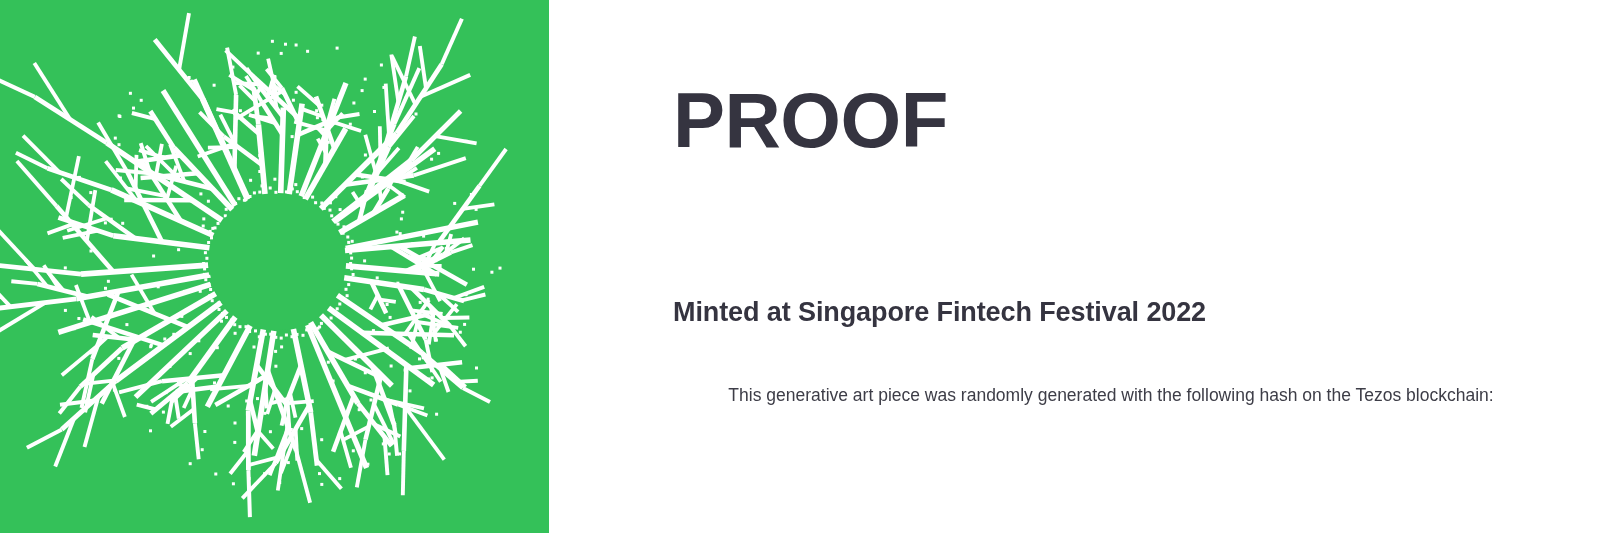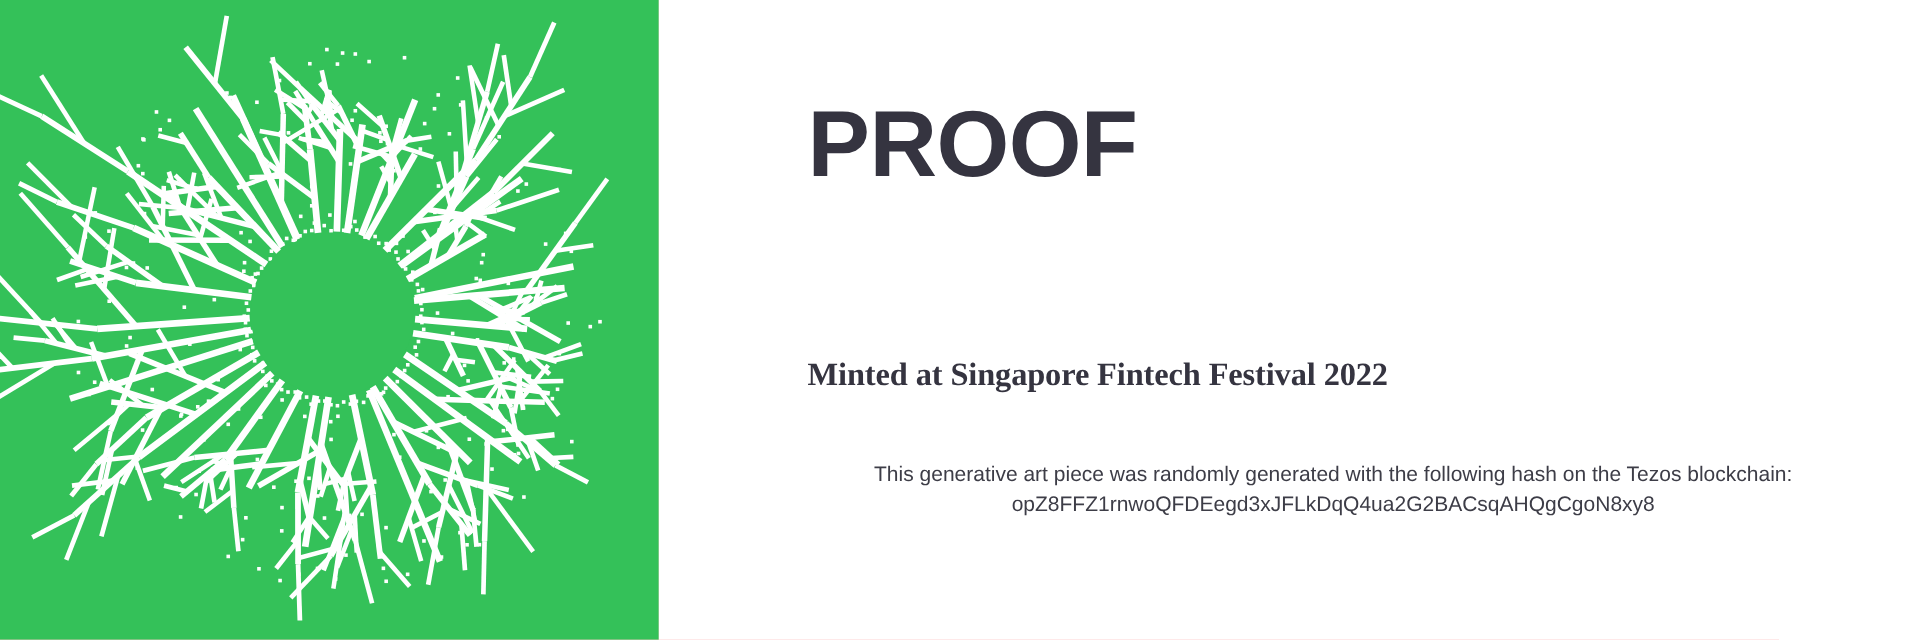--- a/index.html
+++ b/index.html
@@ -11,21 +11,21 @@
   body {
     font-family: "Liberation Sans", sans-serif;
     width: 1600px;
     height: 533px;
     overflow: hidden;
   }
   .card {
     position: relative;
     width: 1600px;
     height: 533px;
-    background: #fca5a5;
+    background: #86efac;
     display: flex;
     flex-direction: row;
     align-items: stretch;
   }
 
   
   .art-panel {
     position: relative;
     width: 549px;
     height: 533px;
@@ -64,21 +64,21 @@
   }
   .headline .hl-line {
     display: block;
   }
 
   .subtitle {
     position: absolute;
     left: 124px;
     top: 297px;
     color: #353440;
-    font-family: Liberation Serif, serif;
+    font-family: Liberation Sans, sans-serif;
     font-weight: bold;
     font-size: 27px;
     letter-spacing: -0.1px;
     white-space: nowrap;
     margin: 0;
   }
 
   .hash-block {
     position: absolute;
     left: 122px;
@@ -672,17 +672,16 @@
   <div class="content-panel">
 
     <h1 class="headline">
       <span class="hl-line">PROOF</span>
     </h1>
 
     <div class="subtitle">Minted at Singapore Fintech Festival 2022</div>
 
     <div class="hash-block">
       <span class="desc">This generative art piece was randomly generated with the following hash on the Tezos blockchain:</span>
-      <span class="hash-value">opZ8FFZ1rnwoQFDEegd3xJFLkDqQ4ua2G2BACsqAHQgCgoN8xy8</span>
     </div>
 
   </div>
 </div>
 
 </body></html>

